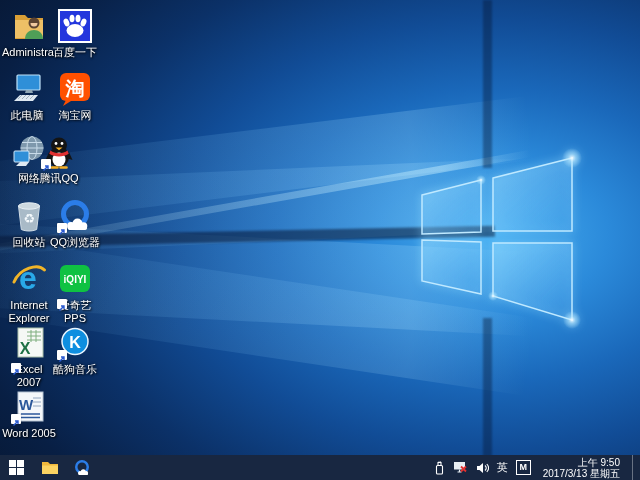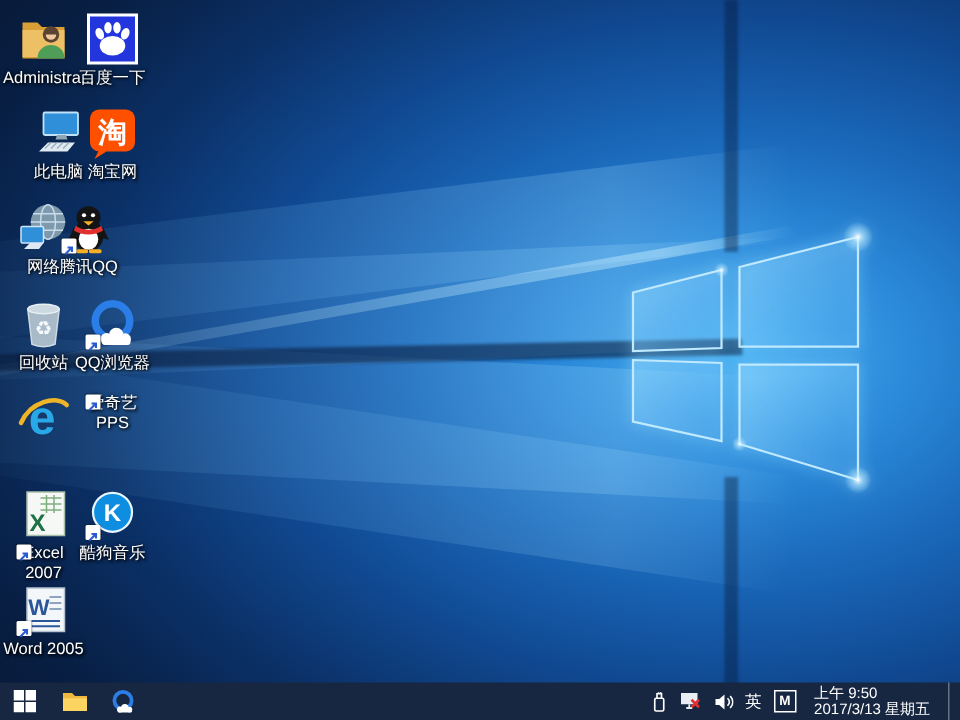--- a/index.html
+++ b/index.html
@@ -39,21 +39,21 @@
     border-radius:1px;box-shadow:0 0 1px rgba(0,0,0,.6);}
   
   .taskbar{position:absolute;left:0;bottom:0;width:640px;height:25px;
     background:#182741;display:flex;align-items:center;z-index:10;}
   .tbtn{width:28px;height:25px;display:flex;align-items:center;justify-content:center;}
   .tray{margin-left:auto;display:flex;align-items:center;gap:8px;height:25px;padding-right:2px;}
   .trayicon{display:flex;align-items:center;justify-content:center;}
   .ime-lang{color:#fff;font-size:11px;}
   .ime-mode{width:13px;height:13px;border:1px solid #fff;color:#fff;font-size:9px;
     font-weight:bold;display:flex;align-items:center;justify-content:center;line-height:1;}
-  .clock{color:#fff;font-size:10px;line-height:11px;text-align:left;padding:0 4px;}
+  .clock{color:#fff;font-size:10px;line-height:11px;text-align:right;padding:0 4px;}
   .showdesk{width:5px;height:25px;border-left:1px solid rgba(255,255,255,.35);}
 </style>
 </head>
 <body>
 
 <div class="wallpaper">
   <div class="beam b1"></div>
   <div class="beam b2"></div>
   <div class="beam b3"></div>
   <div class="beam b4"></div>
@@ -104,21 +104,21 @@
       <ellipse cx="18" cy="22.5" rx="8.5" ry="6.5" fill="#fff"></ellipse>
       <ellipse cx="9.5" cy="14.5" rx="2.7" ry="4" fill="#fff" transform="rotate(-22 9.5 14.5)"></ellipse>
       <ellipse cx="15" cy="10.5" rx="2.5" ry="3.8" fill="#fff"></ellipse>
       <ellipse cx="21" cy="10.5" rx="2.5" ry="3.8" fill="#fff"></ellipse>
       <ellipse cx="26.5" cy="14.5" rx="2.7" ry="4" fill="#fff" transform="rotate(22 26.5 14.5)"></ellipse>
     </svg>
   </div>
   <div class="ilabel">百度一下</div>
 </div>
 
-<div class="icell" style="left:12px;top:71px">
+<div class="icell" style="left:0;top:71px">
   <div class="ic">
     <svg width="36" height="36" viewBox="0 0 36 36">
       <rect x="8" y="4" width="23" height="15" rx="1" fill="#2f8fd8" stroke="#bfe2f8" stroke-width="1.2"></rect>
       <path d="M17 19h6l1 3h-8z" fill="#8fa6b5"></path>
       <path d="M5 30l6-6h18l-5 6z" fill="#dfe9f2"></path>
       <path d="M9 28l4-4M13 28l4-4M17 28l4-4M21 28l4-4" stroke="#9fb0bd" stroke-width="1"></path>
     </svg>
   </div>
   <div class="ilabel">此电脑</div>
 </div>
@@ -199,23 +199,30 @@
   <div class="ilabel">QQ浏览器</div>
 </div>
 
 <div class="icell" style="left:2px;top:261px">
   <div class="ic">
     <svg width="36" height="36" viewBox="0 0 36 36">
       <text x="17" y="28" font-size="32" font-weight="bold" fill="#29a8e8" text-anchor="middle">e</text>
       <path d="M3 21C9 7 27 2 33.5 9" stroke="#f0b428" stroke-width="3" fill="none" stroke-linecap="round"></path>
     </svg>
   </div>
+  <div class="ilabel">Internet Explorer</div>
 </div>
 
 <div class="icell" style="left:48px;top:261px">
+  <div class="ic">
+    <svg width="36" height="36" viewBox="0 0 36 36">
+      <rect x="3" y="4" width="30" height="27" rx="6" fill="#0fc242"></rect>
+      <text x="18" y="21.5" font-size="10" font-weight="bold" fill="#fff" text-anchor="middle">iQIYI</text>
+    </svg>
+  </div>
   <span class="badge" style="position:absolute;left:9px;bottom:16px;">
     <svg width="10" height="10" viewBox="0 0 10 10">
         <path d="M2.5 7.5L6.8 3.2M4 3h3v3" stroke="#2a5ad0" stroke-width="1.4" fill="none"></path>
       </svg>
   </span>
   <div class="ilabel">爱奇艺PPS</div>
 </div>
 
 <div class="icell" style="left:2px;top:325px">
   <div class="ic">

